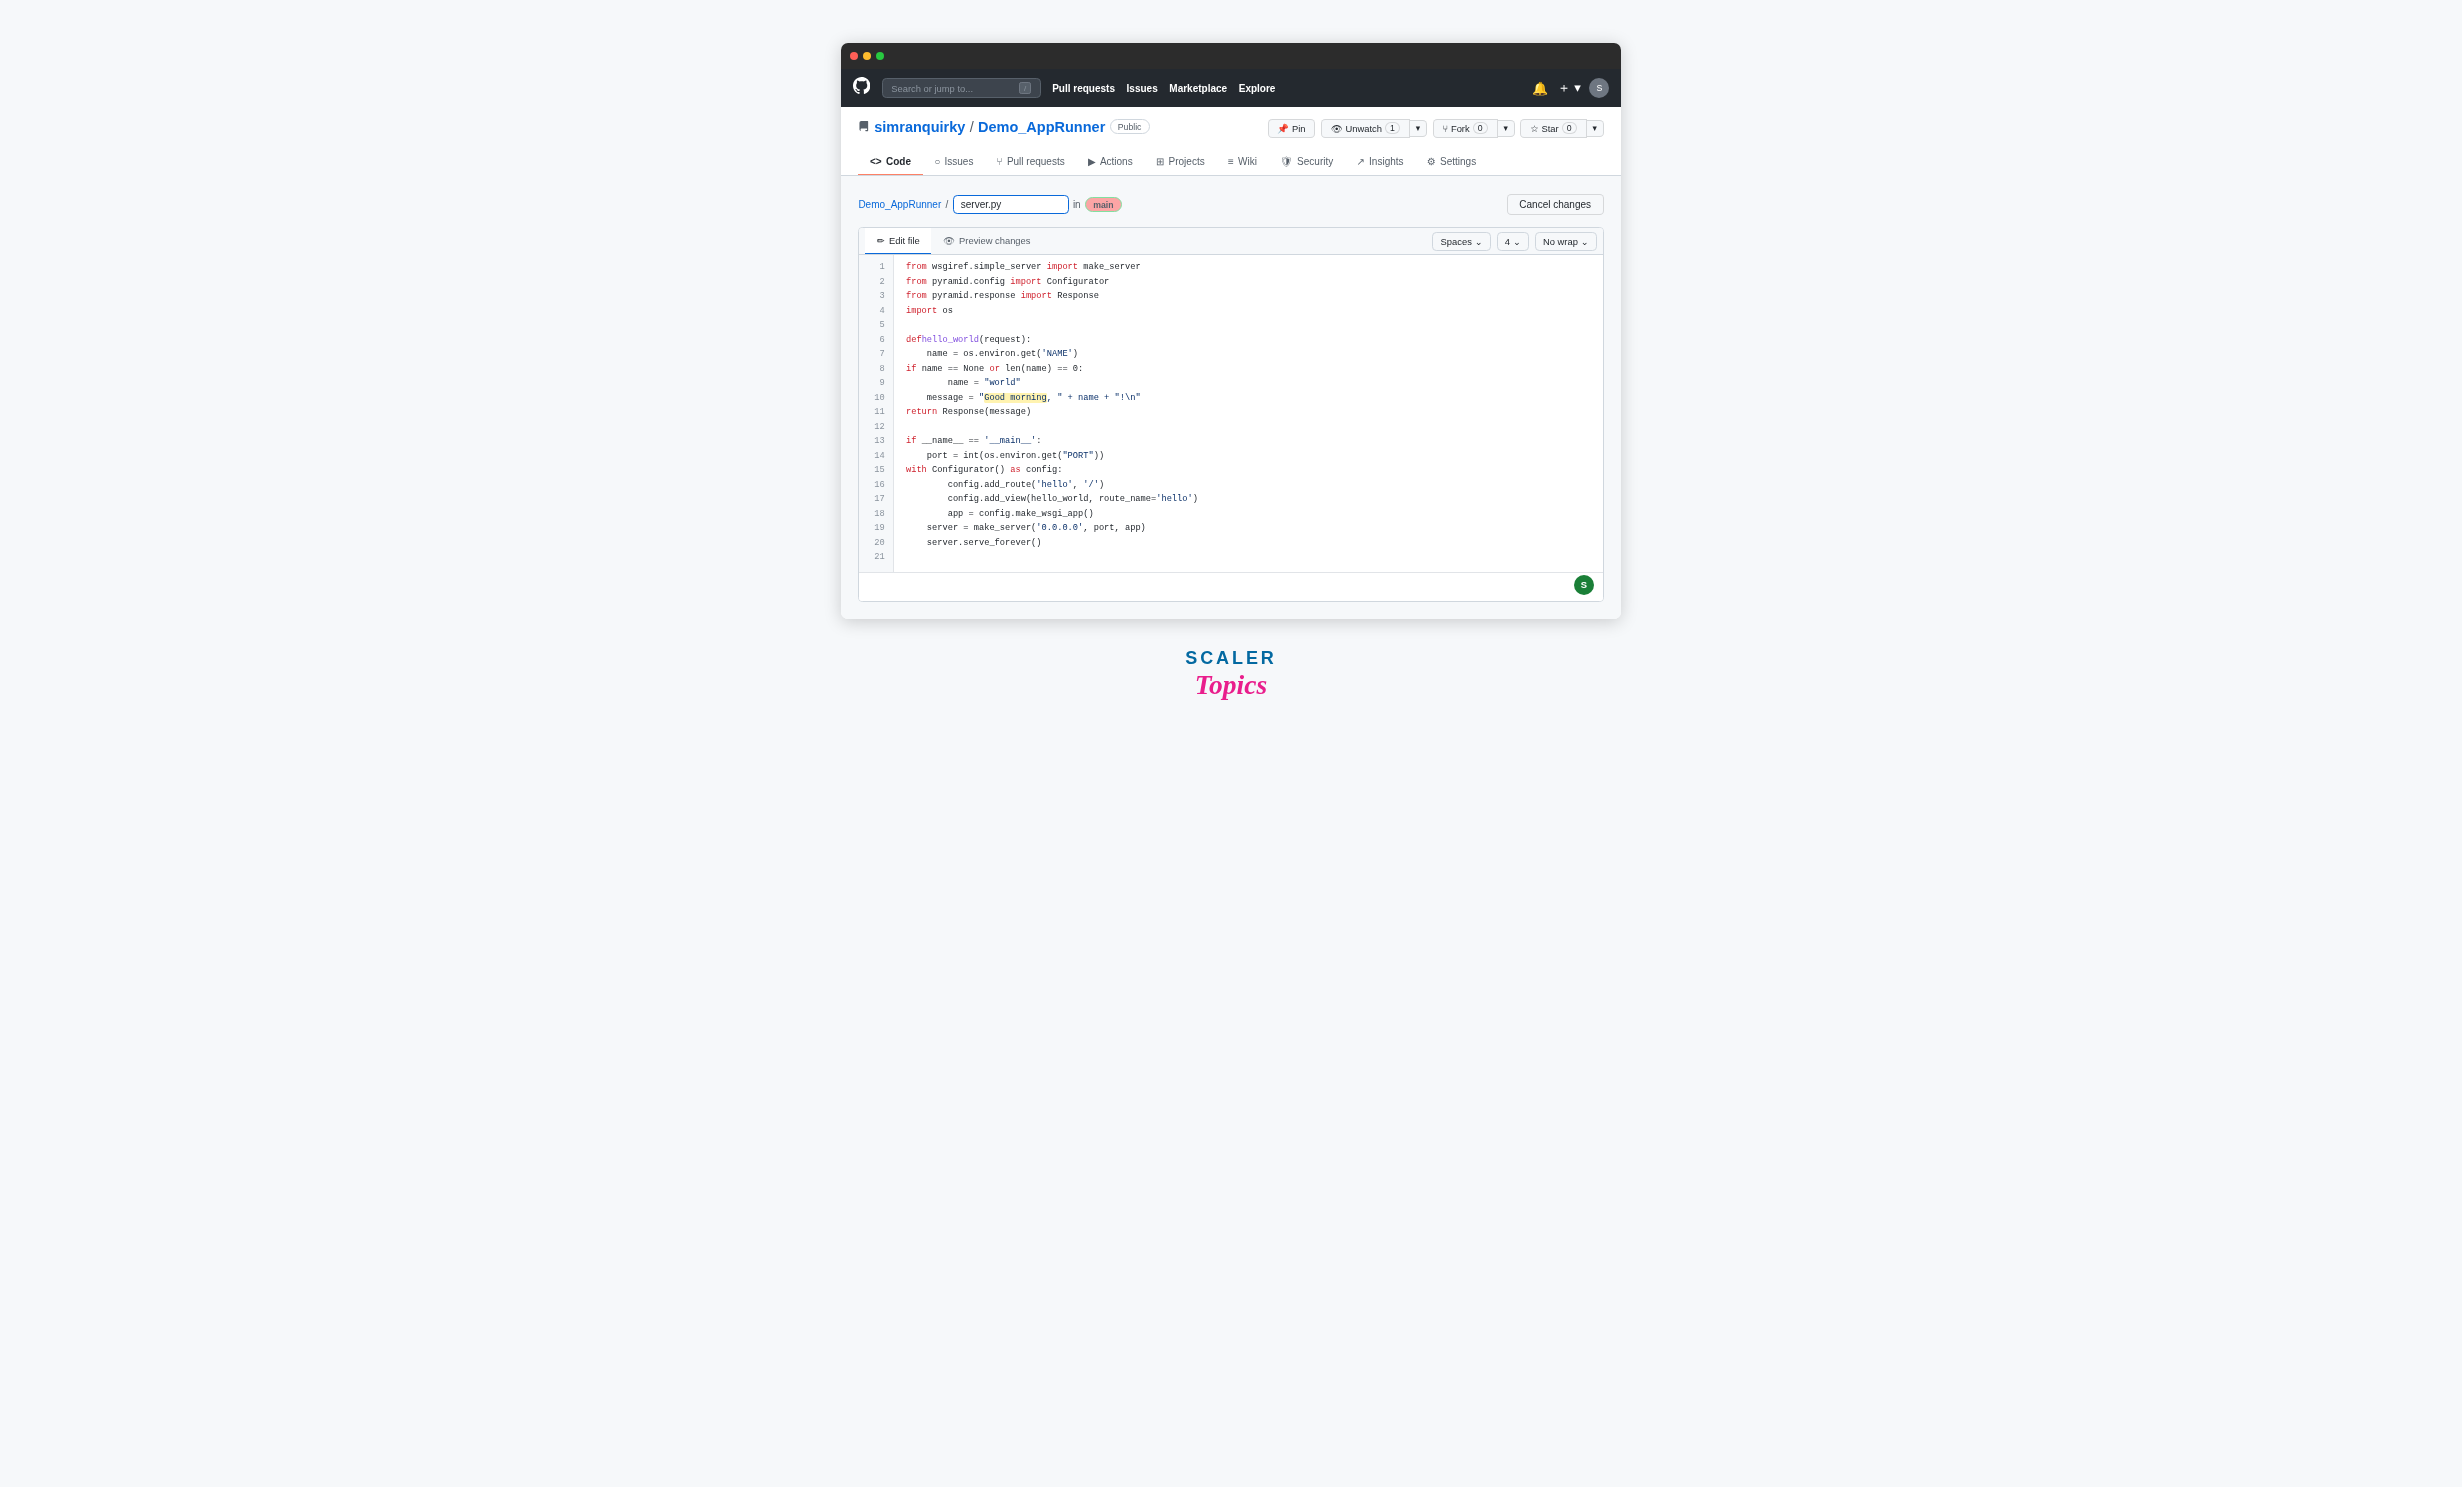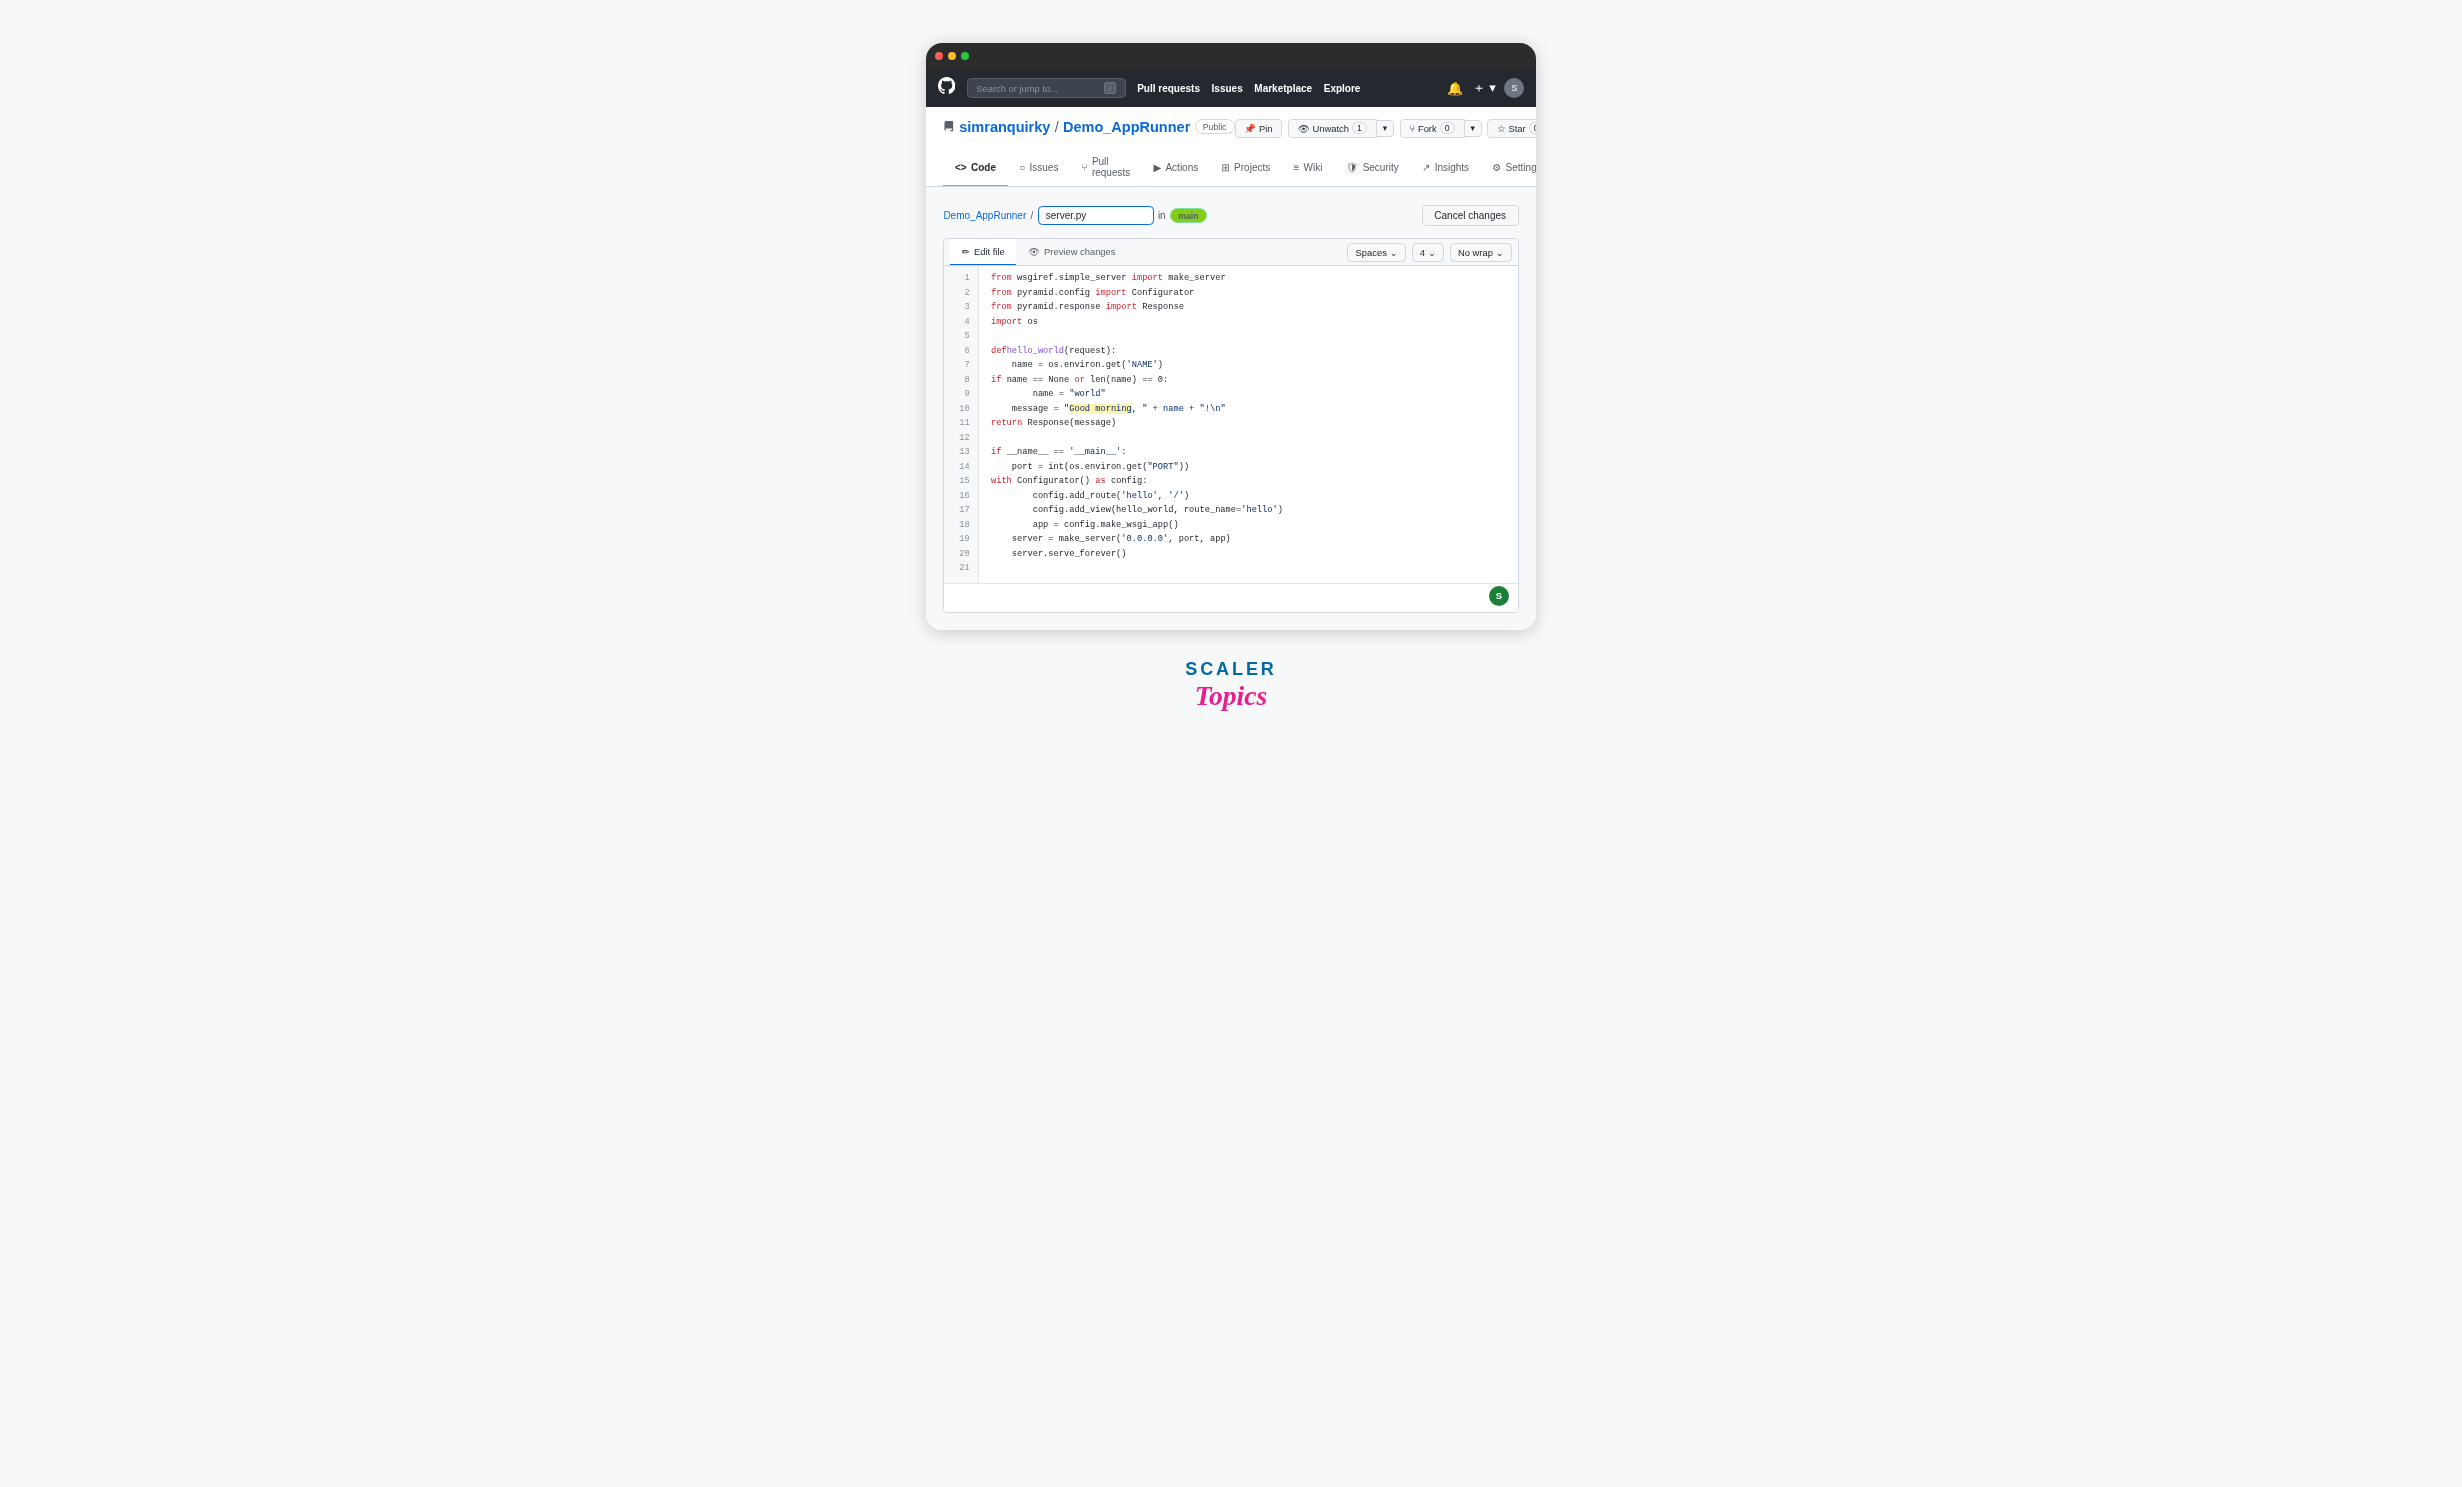--- a/index.html
+++ b/index.html
@@ -5,23 +5,23 @@
     * { margin: 0; padding: 0; box-sizing: border-box; }
     body {
       background: #f6f8fa;
       font-family: -apple-system, BlinkMacSystemFont, 'Segoe UI', Helvetica, Arial, sans-serif;
       font-size: 10px;
       color: #24292f;
     }
 
     
     .browser-window {
-      width: 610px;
+      width: 780px;
       margin: 43px auto 29px;
-      border-radius: 16px;
+      border-radius: 7px;
       box-shadow: 0 2.9px 17.4px rgba(0,0,0,0.18);
       overflow: hidden;
       background: #fff;
     }
     .browser-chrome {
       background: #2c2c2c;
       height: 26px;
       display: flex;
       align-items: center;
       padding: 0 8.7px;
@@ -207,21 +207,21 @@
     .file-path span { color: #57606a; }
     .file-name-input {
       border: 0.7px solid #0969da;
       border-radius: 4.3px;
       padding: 2.9px 7.2px;
       font-size: 10px;
       color: #24292f;
       width: 116px;
     }
     .branch-badge {
-      background: #84cc16;
+      background: #fca5a5;
       border: 0.7px solid #82e0a0;
       border-radius: 14.5px;
       padding: 1.4px 7.2px;
       font-size: 8.7px;
       color: #116329;
       font-weight: 600;
     }
     .cancel-btn {
       margin-left: auto;
       background: #f6f8fa;

